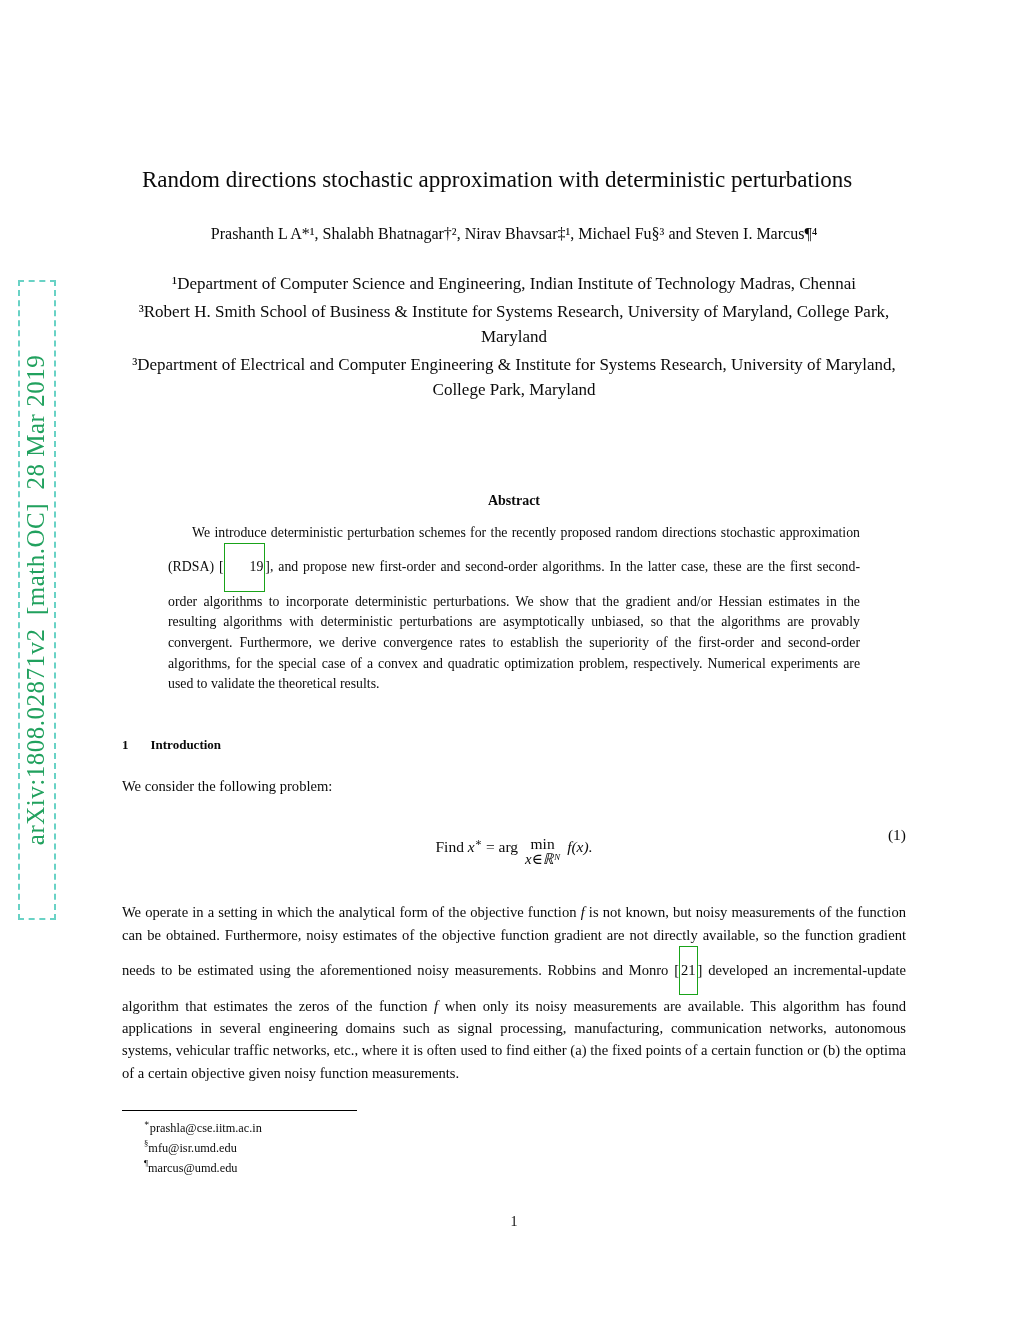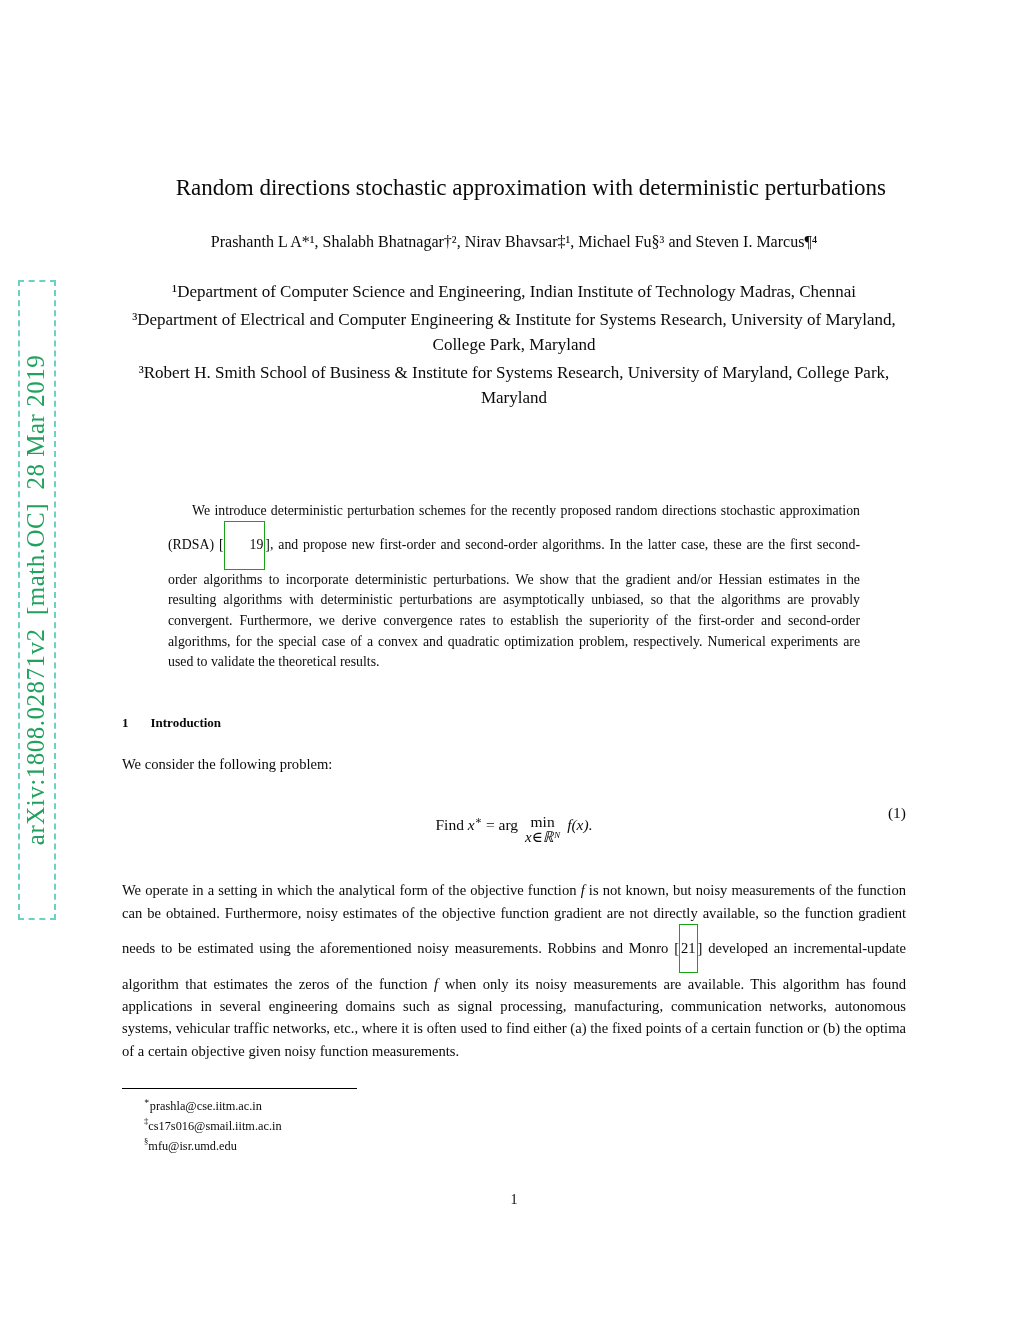--- a/index.html
+++ b/index.html
@@ -39,23 +39,23 @@
 
   
   .content {
     margin: 0 118px 0 122px;
     padding-top: 156px;
   }
 
   .title {
     font-size: 23px;
     font-weight: normal;
-    text-align: right;
+    text-align: left;
     line-height: 1.35;
-    margin: 16px auto;
+    margin: 8px auto;
     max-width: 744px;
   }
 
   .authors {
     text-align: center;
     font-size: 16px;
     margin: 30px 0 0 0;
   }
 
   .affiliations {
@@ -171,42 +171,43 @@
   </div>
 
   <div class="content">
 
     <h1 class="title">Random directions stochastic approximation with deterministic perturbations</h1>
 
     <p class="authors">Prashanth L A*¹, Shalabh Bhatnagar†², Nirav Bhavsar‡¹, Michael Fu§³ and Steven I. Marcus¶⁴</p>
 
     <div class="affiliations">
       <p>¹Department of Computer Science and Engineering, Indian Institute of Technology Madras, Chennai</p>
+      <p>³Robert H. Smith School of Business &amp; Institute for Systems Research, University of Maryland, College Park, Maryland</p>
       <p>³Department of Electrical and Computer Engineering &amp; Institute for Systems Research, University of Maryland, College Park, Maryland</p>
-      <p>³Robert H. Smith School of Business &amp; Institute for Systems Research, University of Maryland, College Park, Maryland</p>
     </div>
 
     <section class="abstract">
+      <h2>Abstract</h2>
       <p class="abstract-text"><span>We introduce deterministic perturbation schemes for the recently proposed random directions stochastic approximation (RDSA) [</span><span class="ref-link">19</span><span>], and propose new first-order and second-order algorithms. In the latter case, these are the first second-order algorithms to incorporate deterministic perturbations. We show that the gradient and/or Hessian estimates in the resulting algorithms with deterministic perturbations are asymptotically unbiased, so that the algorithms are provably convergent. Furthermore, we derive convergence rates to establish the superiority of the first-order and second-order algorithms, for the special case of a convex and quadratic optimization problem, respectively. Numerical experiments are used to validate the theoretical results.</span></p>
     </section>
 
     <h2 class="section-heading"><span class="sec-num">1</span><span>Introduction</span></h2>
 
     <p class="body-par">We consider the following problem:</p>
 
     <div class="equation">
       <span class="eq-body"><span>Find </span><span class="var">x</span><sup>∗</sup><span> = arg </span><span class="min-stack"><span class="min-op">min</span><span class="min-sub">x∈ℝᴺ</span></span><span class="var"> f(x).</span></span>
       <span class="eq-number">(1)</span>
     </div>
 
     <p class="body-par"><span>We operate in a setting in which the analytical form of the objective function </span><span class="var">f</span><span> is not known, but noisy measurements of the function can be obtained. Furthermore, noisy estimates of the objective function gradient are not directly available, so the function gradient needs to be estimated using the aforementioned noisy measurements. Robbins and Monro [</span><span class="ref-link">21</span><span>] developed an incremental-update algorithm that estimates the zeros of the function </span><span class="var">f</span><span> when only its noisy measurements are available. This algorithm has found applications in several engineering domains such as signal processing, manufacturing, communication networks, autonomous systems, vehicular traffic networks, etc., where it is often used to find either (a) the fixed points of a certain function or (b) the optima of a certain objective given noisy function measurements.</span></p>
 
     <div class="footnotes">
       <hr class="footnote-rule">
       <p class="footnote-item"><sup>∗</sup><span>prashla@cse.iitm.ac.in</span></p>
-      <p class="footnote-item"><sup>‡</sup><span>cs17s016@smail.iitm.ac.in</span></p>
       <p class="footnote-item"><sup>§</sup><span>mfu@isr.umd.edu</span></p>
+      <p class="footnote-item"><sup>¶</sup><span>marcus@umd.edu</span></p>
     </div>
 
     <p class="page-number">1</p>
 
   </div>
 </div>
 
 </body></html>

